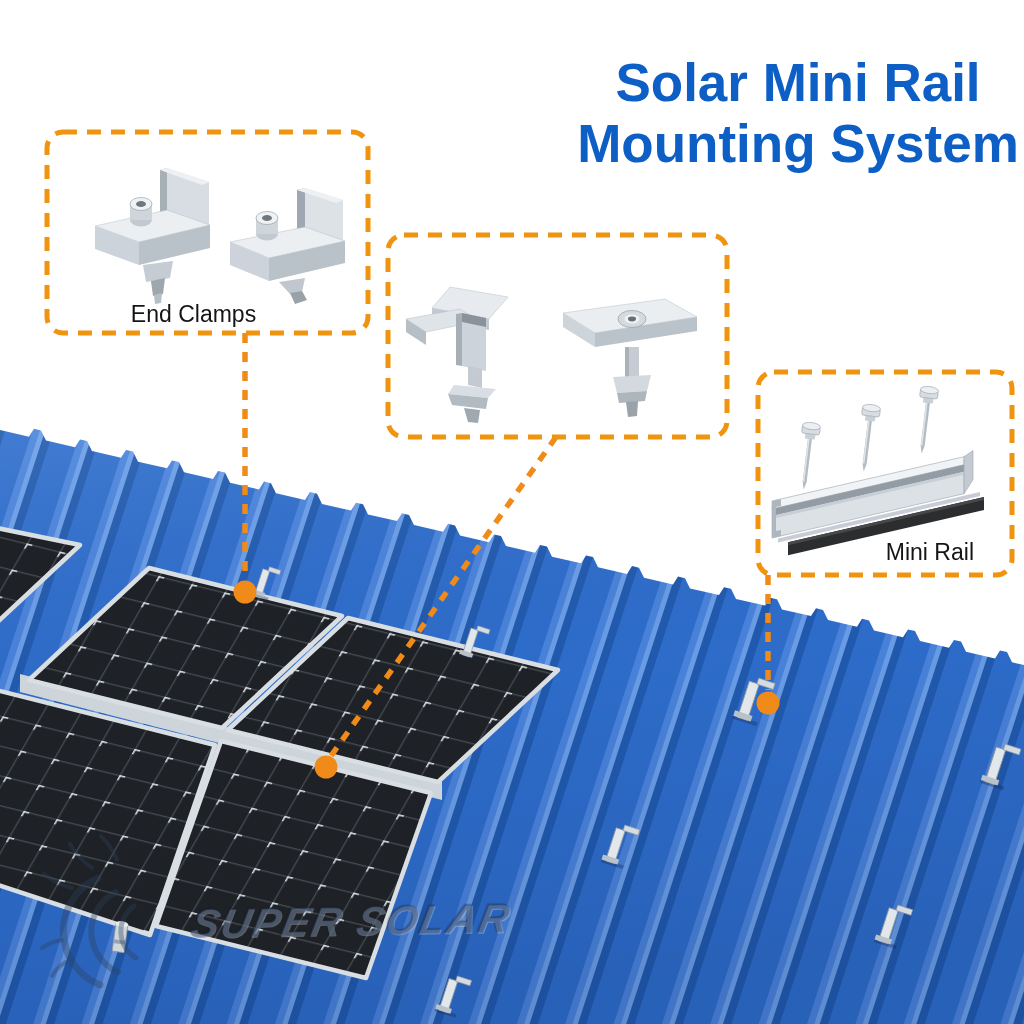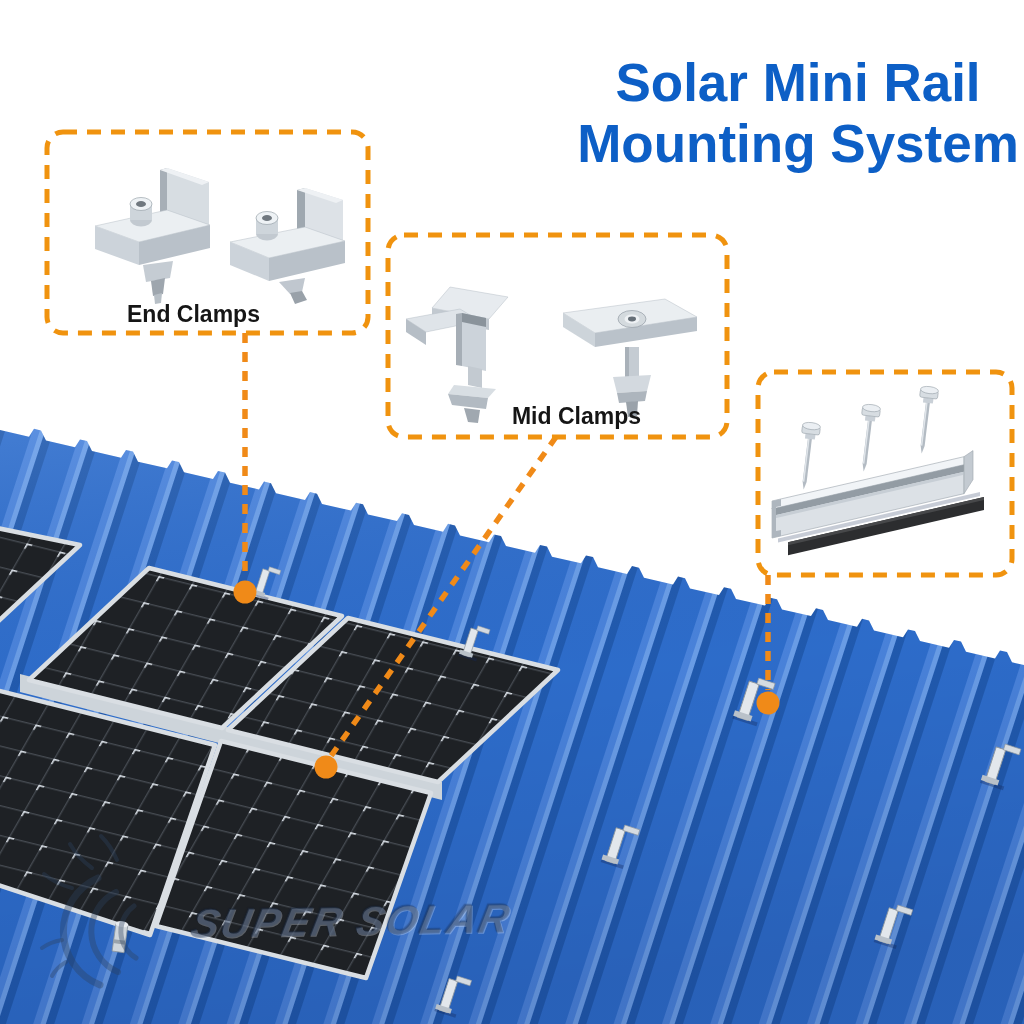--- a/index.html
+++ b/index.html
@@ -11,21 +11,21 @@
   body{width:1024px;height:1024px;overflow:hidden;font-family:"Liberation Sans",sans-serif;position:relative;}
   .stage{position:absolute;inset:0;width:1024px;height:1024px;background:#ffffff;padding-left:36px;}
   svg.scene{position:absolute;left:0;top:0;width:1024px;height:1024px;display:block;}
   .page-title{
     position:absolute;left:570px;top:52px;width:456px;
     text-align:center;color:var(--title-blue);
     font-weight:bold;font-size:53px;line-height:1.16;letter-spacing:0px;
   }
   .callout-label{
     position:absolute;color:#151515;font-size:23px;line-height:1.1;
-    font-weight:700;
+    font-weight:400;
   }
   #end-label{left:47px;top:302px;width:321px;text-align:center;padding-right:28px;box-sizing:border-box;}
   #mid-label{left:388px;top:404px;width:339px;text-align:center;padding-left:38px;box-sizing:border-box;}
   #rail-label{left:758px;top:540px;width:254px;text-align:right;padding-right:38px;box-sizing:border-box;}
   .wm-text{
     position:absolute;color:rgba(55,75,105,0.40);font-weight:bold;
     text-shadow:1px 1px 0 rgba(235,243,255,0.30), -1px -1px 1px rgba(15,25,45,0.28);
     white-space:nowrap;
   }
   #wm-brand{left:192px;top:898px;font-size:41px;font-style:italic;letter-spacing:2px;transform:skewX(-12deg) rotate(-1deg);}
@@ -204,17 +204,17 @@
     </g>
   </g>
 </svg>
 
 <div class="page-title">
   <div>Solar Mini Rail</div>
   <div>Mounting System</div>
 </div>
 
 <div class="callout-label" id="end-label">End Clamps</div>
-<div class="callout-label" id="mid-label">Mid Clamps</div>
+<div class="callout-label" id="rail-label">Mini Rail</div>
 
 <div class="wm-text" id="wm-brand">SUPER SOLAR</div>
 
 </div>
 
 </body></html>

